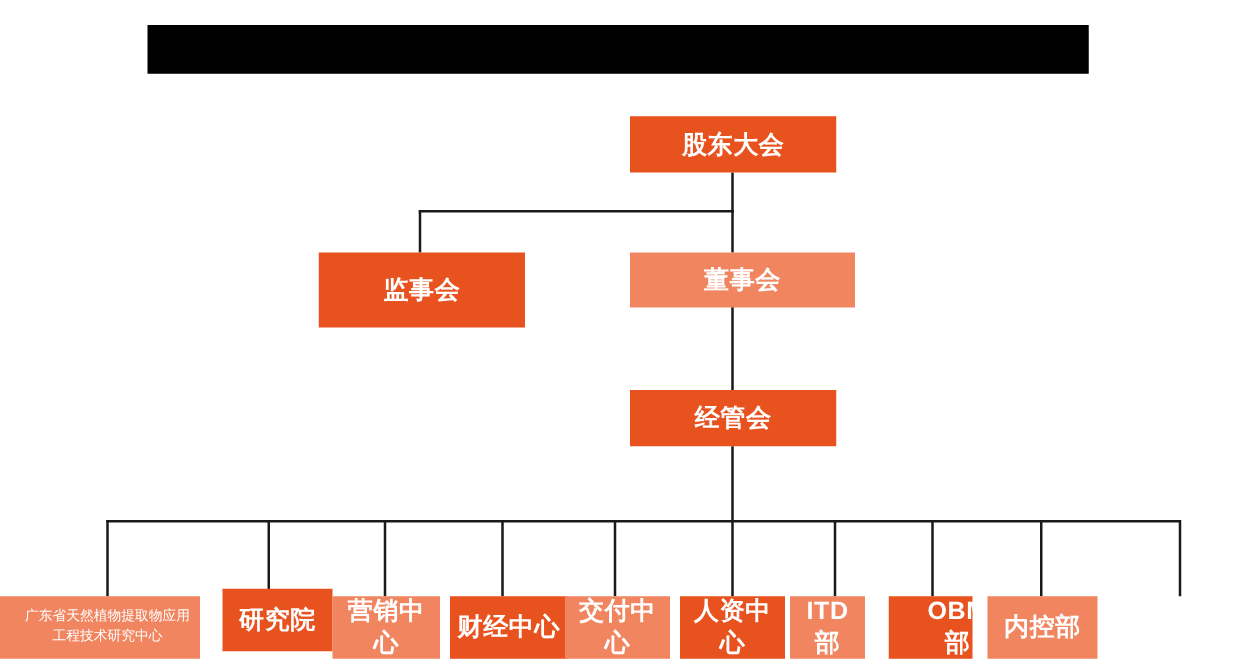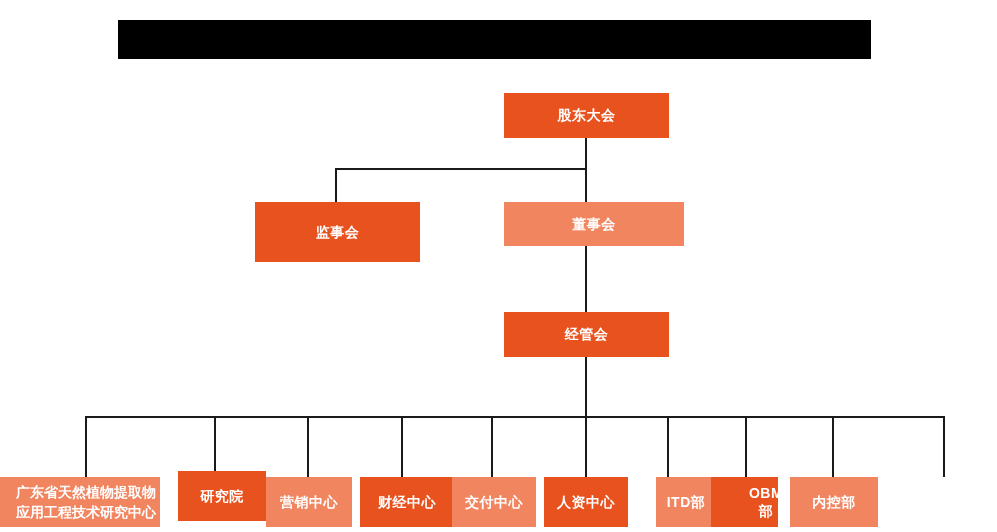--- a/index.html
+++ b/index.html
@@ -26,29 +26,29 @@
     background: #000000;
   }
   .node {
     position: absolute;
     box-sizing: border-box;
     display: flex;
     align-items: center;
     justify-content: center;
     text-align: center;
     color: #ffffff;
-    font-size: 14px;
+    font-size: 20px;
     font-weight: bold;
     letter-spacing: 0.5px;
     line-height: 1.3;
     padding: 2px 4px;
   }
   .node.dark  { background: #E8521E; }
   .node.light { background: #F08560; }
-  .node.small { font-size: 14px; font-weight: bold; letter-spacing: 0; line-height: 1.45; padding-left: 16px; }
+  .node.small { font-size: 11px; font-weight: normal; letter-spacing: 0; line-height: 1.45; padding-left: 16px; }
 
   .conn {
     position: absolute;
     background: #1a1a1a;
   }
   .conn.v { width: 2px; }
   .conn.h { height: 2px; }
 </style>
 </head>
 <body>
@@ -94,20 +94,20 @@
   <div class="node dark" style="left:178px; top:471px; width:88px; height:50px;">研究院</div>
 
   <div class="node light" style="left:266px; top:477px; width:86px; height:50px;">营销中心</div>
 
   <div class="node dark" style="left:360px; top:477px; width:94px; height:50px;">财经中心</div>
 
   <div class="node light" style="left:452px; top:477px; width:84px; height:50px;">交付中心</div>
 
   <div class="node dark" style="left:544px; top:477px; width:84px; height:50px;">人资中心</div>
 
-  <div class="node light" style="left:656px; top:477px; width:60px; height:50px;">ITD部</div>
+  <div class="node light" style="left:632px; top:477px; width:60px; height:50px;">ITD部</div>
 
   <div class="node dark" style="left:711px; top:477px; width:67px; height:50px;padding-left:47px;">OBM部</div>
 
   <div class="node light" style="left:790px; top:477px; width:88px; height:50px;">内控部</div>
 
 
 </div>
 
 </body></html>

